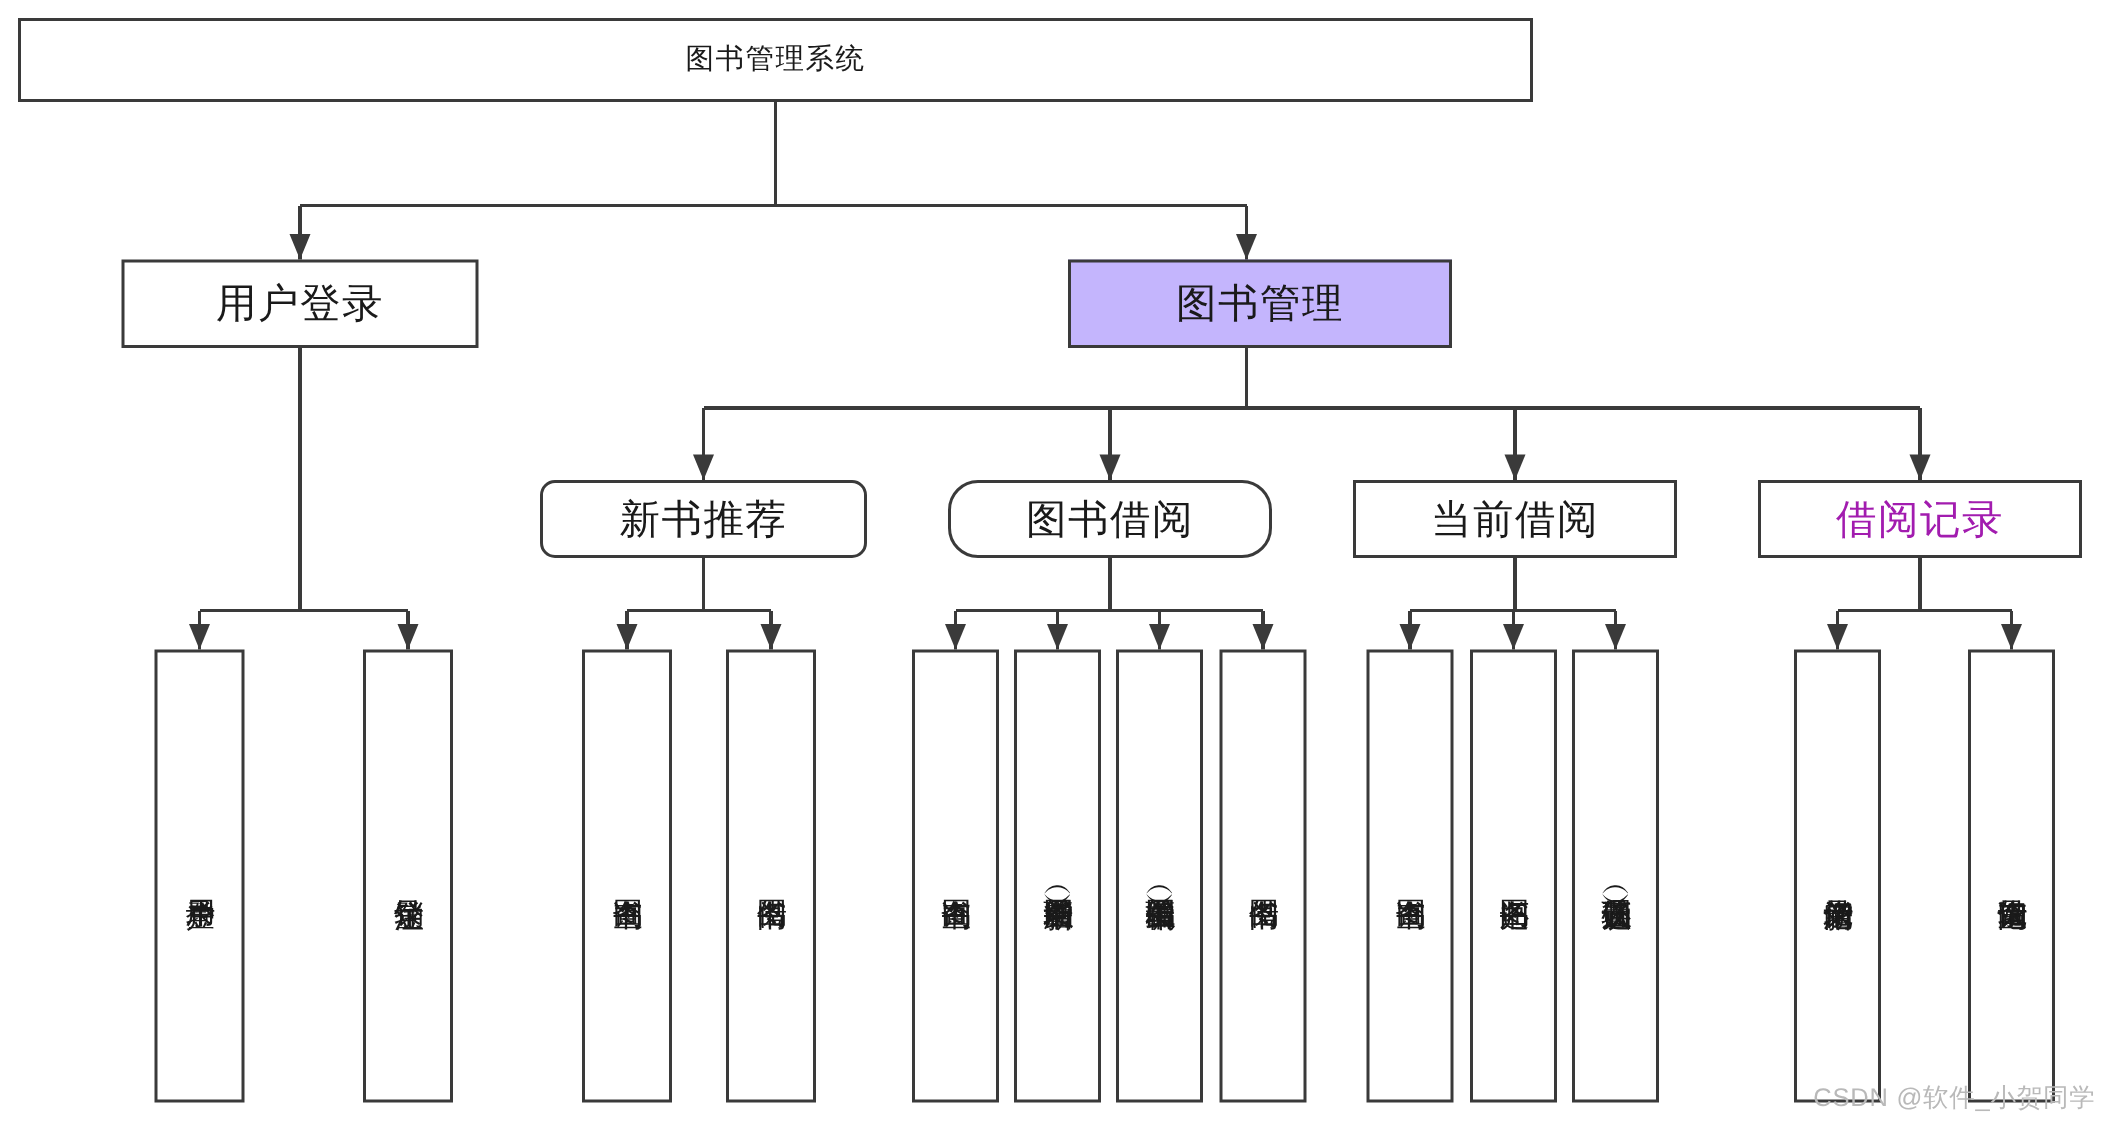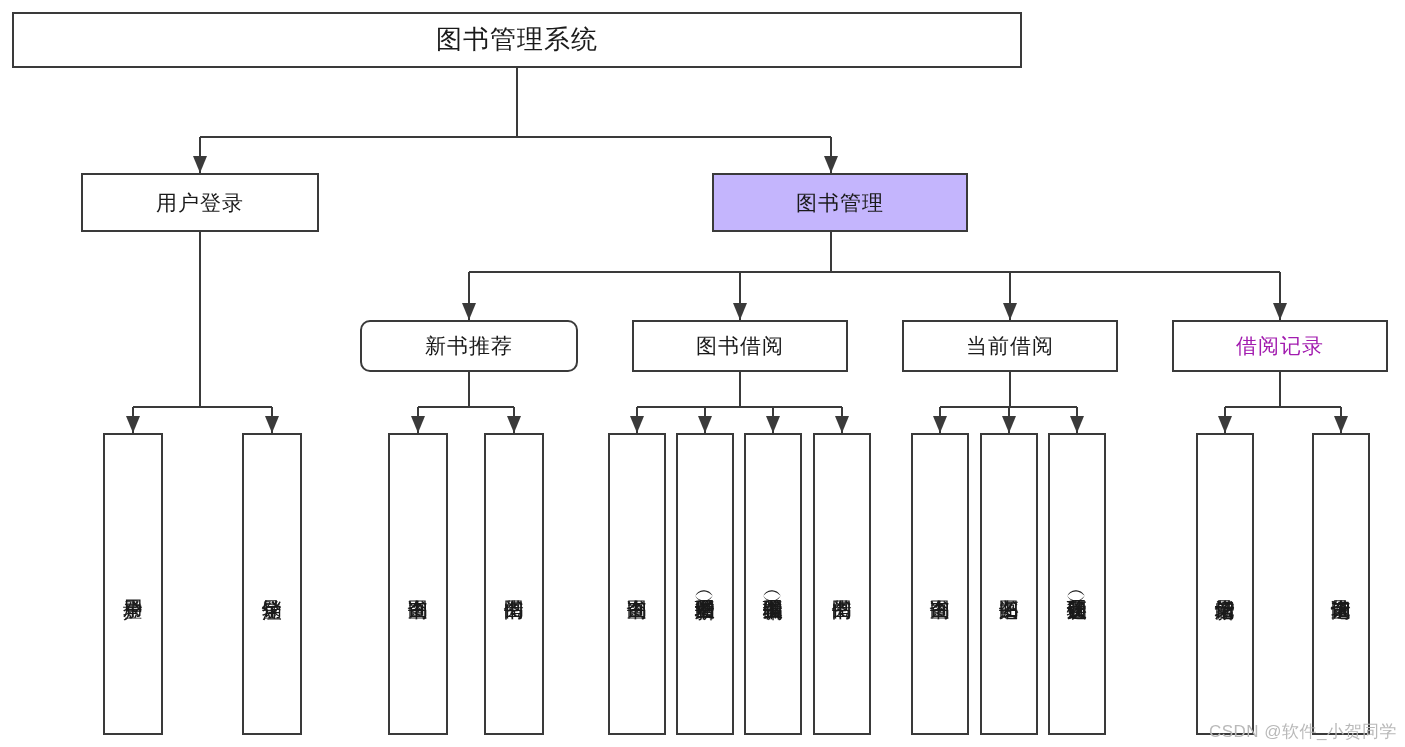--- a/index.html
+++ b/index.html
@@ -30,37 +30,37 @@
     position: absolute;
     box-sizing: border-box;
     border: 2px solid #3a3a3a;
     background: #ffffff;
     display: flex;
     align-items: center;
     justify-content: center;
     color: #1a1a1a;
   }
   .node.horiz {
-    font-size: 21px;
+    font-size: 27px;
     letter-spacing: 1px;
     line-height: 1.2;
   }
   .node.vert {
     font-size: 20px;
     line-height: 1.22;
     letter-spacing: 0px;
   }
   .node.vert .vlabel {
     writing-mode: vertical-rl;
     text-orientation: upright;
     white-space: nowrap;
     display: block;
   }
   .node.root {
-    font-size: 26px;
+    font-size: 19px;
     text-align: right;
   }
   .watermark {
     position: absolute;
     right: 8px;
     bottom: 4px;
     font-size: 17px;
     color: #b9b9b9;
     letter-spacing: 0.5px;
     white-space: nowrap;
@@ -144,21 +144,21 @@
       </div>
       <div class="node horiz" style="left: 360px; top: 320px; width: 218px; height: 52px; border-color: rgb(58, 58, 58); background: rgb(255, 255, 255); color: rgb(26, 26, 26); border-radius: 10px;">
         <span>新书推荐</span>
       </div>
       <div class="node vert" style="left: 388px; top: 433px; width: 60px; height: 302px; border-color: rgb(58, 58, 58); background: rgb(255, 255, 255); color: rgb(26, 26, 26);">
         <span class="vlabel">查询图书</span>
       </div>
       <div class="node vert" style="left: 484px; top: 433px; width: 60px; height: 302px; border-color: rgb(58, 58, 58); background: rgb(255, 255, 255); color: rgb(26, 26, 26);">
         <span class="vlabel">借阅图书</span>
       </div>
-      <div class="node horiz" style="left: 632px; top: 320px; width: 216px; height: 52px; border-color: rgb(58, 58, 58); background: rgb(255, 255, 255); color: rgb(26, 26, 26);">
+      <div class="node horiz" style="left: 632px; top: 320px; width: 216px; height: 52px; border-color: rgb(58, 58, 58); background: rgb(255, 255, 255); color: rgb(26, 26, 26); border-radius: 20px;">
         <span>图书借阅</span>
       </div>
       <div class="node vert" style="left: 608px; top: 433px; width: 58px; height: 302px; border-color: rgb(58, 58, 58); background: rgb(255, 255, 255); color: rgb(26, 26, 26);">
         <span class="vlabel">查询图书</span>
       </div>
       <div class="node vert" style="left: 676px; top: 433px; width: 58px; height: 302px; border-color: rgb(58, 58, 58); background: rgb(255, 255, 255); color: rgb(26, 26, 26);">
         <span class="vlabel">新增图书（管理员）</span>
       </div>
       <div class="node vert" style="left: 744px; top: 433px; width: 58px; height: 302px; border-color: rgb(58, 58, 58); background: rgb(255, 255, 255); color: rgb(26, 26, 26);">
         <span class="vlabel">编辑图书（管理员）</span>

